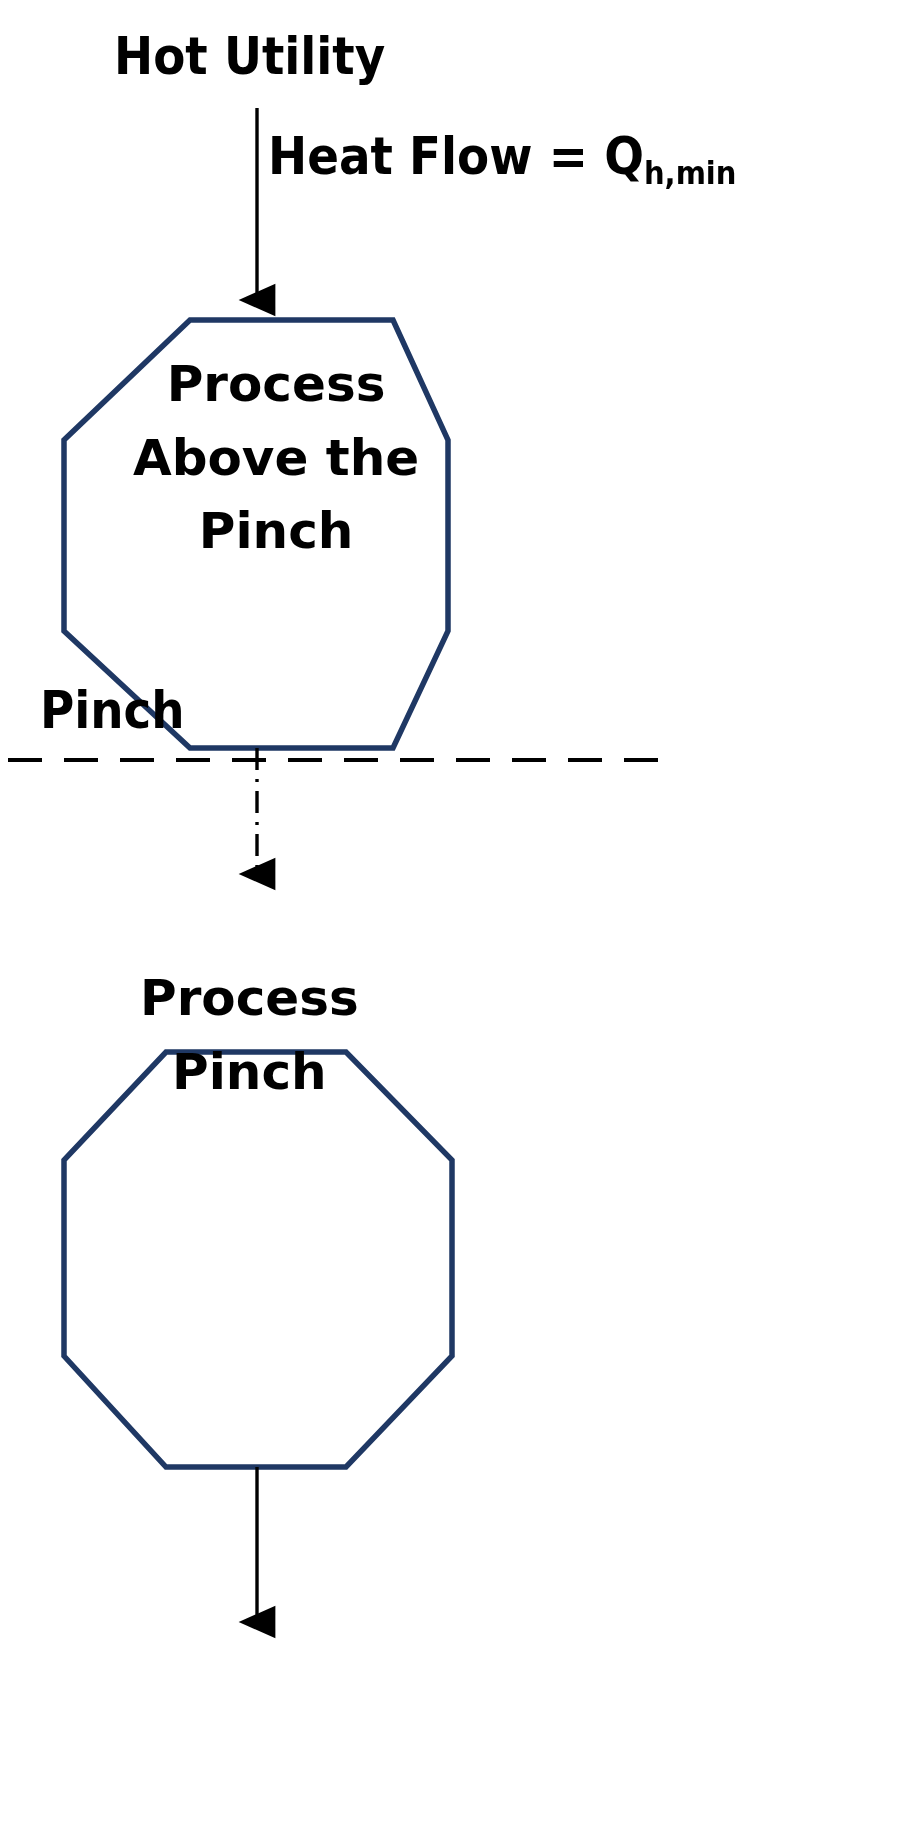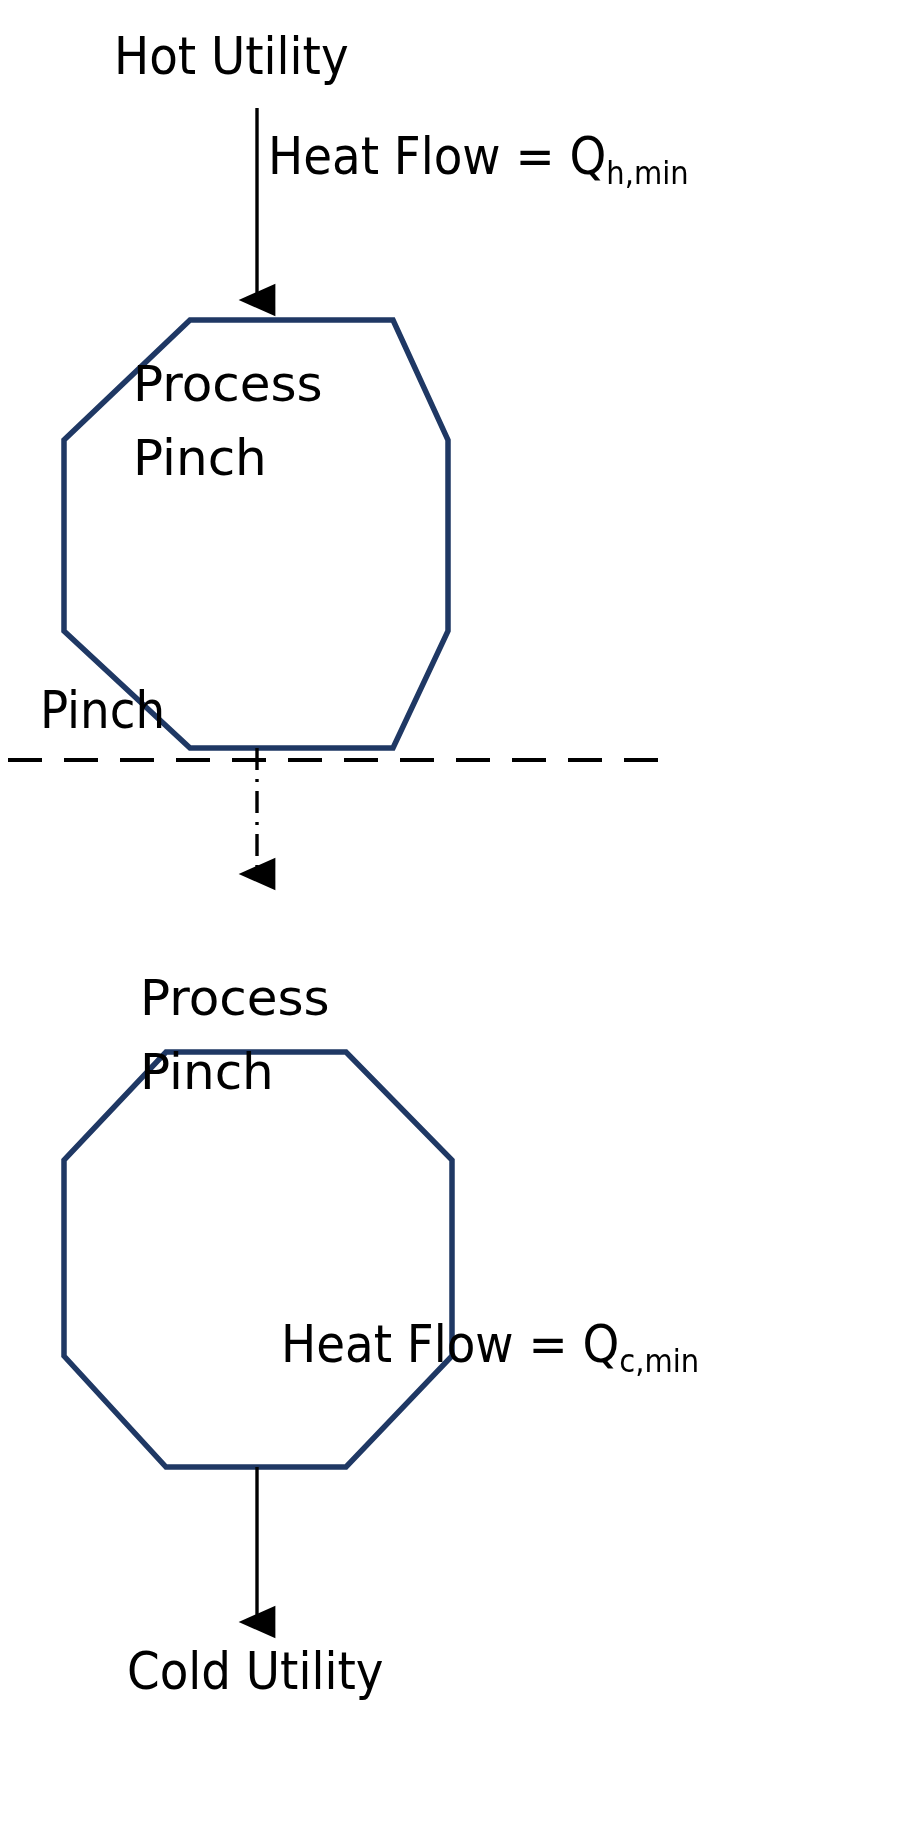--- a/index.html
+++ b/index.html
@@ -3,21 +3,21 @@
 <meta charset="utf-8">
 <style>
   html,body{margin:0;padding:0;background:#ffffff;}
   body{
     width:902px;height:1834px;
     font-family:"DejaVu Sans","Liberation Sans",sans-serif;
     color:#000000;
     position:relative;
     overflow:hidden;
   }
-  #stage{position:relative;width:902px;height:1834px;}
+  #stage{position:relative;width:902px;height:1834px;font-weight:bold;}
   svg#canvas{position:absolute;left:0;top:0;width:902px;height:1834px;}
 
   .lbl{
     position:absolute;
     white-space:nowrap;
     color:#000;
     font-family:"DejaVu Sans","Liberation Sans",sans-serif;
     font-stretch:condensed;
     line-height:1.0;
   }
@@ -40,21 +40,21 @@
     letter-spacing:0;
     text-align:center;
   }
 
   
   .oct-text{
     position:absolute;
     font-size:50px;
     line-height:1.47;
     color:#000;
-    text-align:left;
+    text-align:center;
     white-space:nowrap;
   }
   .oct-text-above{left:133px; top:348px;}
   .oct-text-below{left:140px; top:962px;}
   .oct-line{display:block;}
 </style>
 </head>
 <body>
 
 <div id="stage">
@@ -81,28 +81,27 @@
 
     <line x1="257" y1="1467" x2="257" y2="1622" stroke="#000000" stroke-width="3.4" marker-end="url(#arrowSolid)"></line>
   </svg>
 
   <div class="lbl lbl-hot-utility">Hot Utility</div>
 
   <div class="lbl lbl-flow-top"><span>Heat Flow = Q</span><span class="sub">h,min</span></div>
 
   <div class="oct-text oct-text-above">
     <span class="oct-line">Process</span>
+    <span class="oct-line">Above the</span>
     <span class="oct-line">Pinch</span>
   </div>
 
   <div class="lbl lbl-pinch">Pinch</div>
 
 
   <div class="oct-text oct-text-below">
     <span class="oct-line">Process</span>
     <span class="oct-line">Pinch</span>
   </div>
 
-  <div class="lbl lbl-flow-bot"><span>Heat Flow = Q</span><span class="sub">c,min</span></div>
 
-  <div class="lbl lbl-cold-utility">Cold Utility</div>
 
 </div>
 
 </body></html>

